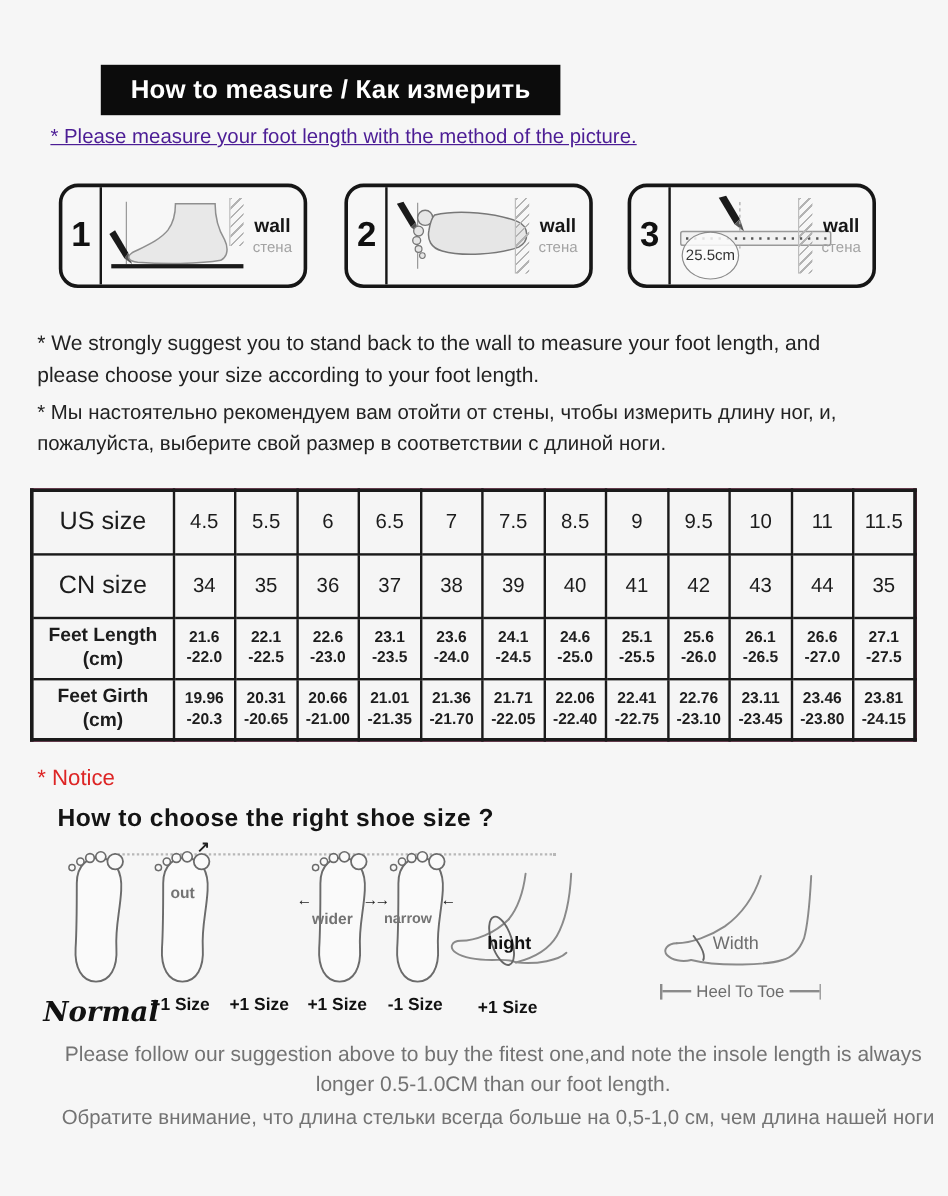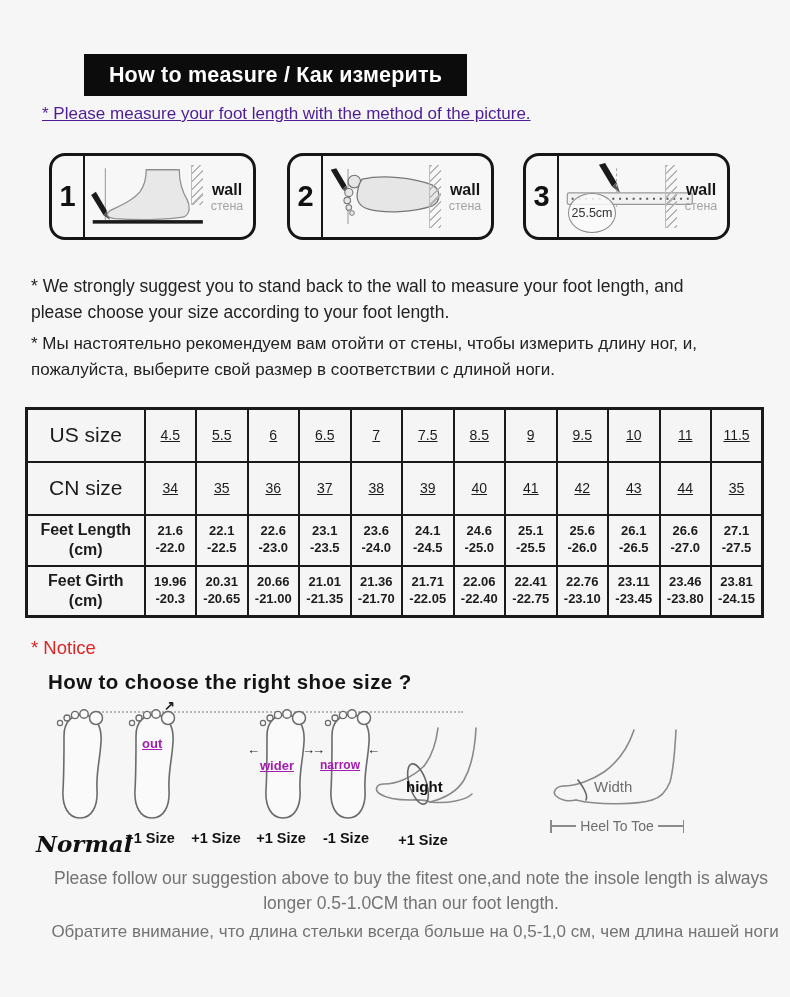--- a/index.html
+++ b/index.html
@@ -56,35 +56,35 @@
     border-collapse:collapse; table-layout:fixed; background:#be185d;
     border:3px solid #1a1a1a;
   }
   table.size-table col.c-label { width:118px; }
   table.size-table th, table.size-table td {
     border:2px solid #1a1a1a; text-align:center; vertical-align:middle;
     white-space:pre-line; color:#1c1c1c; background:#f5f5f5; font-weight:400; padding:0;
   }
   tr.big  { height:53px; }
   tr.big th { font-size:21px; }
-  tr.big td { font-size:14px;text-decoration:underline; }
+  tr.big td { font-size:17px; }
   tr.small { height:51px;margin-left:29px; }
   tr.small th { font-size:16px; font-weight:700; line-height:1.25; }
   tr.small td { font-size:13px; font-weight:600; line-height:1.3; }
 
   
   .notice { position:absolute; left:31px; top:637px; font-size:18.5px; color:#dd2525; font-weight:500; }
   .question { position:absolute; left:48px; top:670px; font-size:20.5px; font-weight:700; color:#141414; letter-spacing:.4px; }
 
   
   .guide { position:absolute; left:0; top:700px; width:790px; height:168px; }
   .dotline { position:absolute; left:95px; top:11px; width:368px; border-top:2px dotted #b8b8b8; }
   .fp { position:absolute; top:6px; width:64px; height:122px; }
   .fp svg { width:64px; height:118px; display:block; }
-  .shape-label { position:absolute; font-weight:700; font-size:13px; color:#a21caf;text-decoration:underline; }
+  .shape-label { position:absolute; font-weight:700; font-size:13px; color:#737373; }
   .arrow { position:absolute; font-size:13px; color:#222; font-weight:700; }
   .size-note { position:absolute; top:130px; width:90px; text-align:center; font-weight:700; font-size:14.5px; color:#111; }
   .size-note.script { font-family:"DejaVu Serif", serif; font-style:italic; font-weight:700; font-size:23px; }
   .sidefoot { position:absolute; }
   .sidefoot svg { display:block; }
   .hight-label { position:absolute; left:34px; top:52px; font-weight:700; font-size:15px; color:#111; }
   .width-label { position:absolute; left:46px; top:50px; font-size:15px; color:#6e6e6e; }
   .htt { position:absolute; left:550px; top:118px; width:134px; display:flex; align-items:center; color:#7a7a7a; }
   .htt .tick { width:1.5px; height:13px; background:#8b8b8b; }
   .htt .seg { flex:1; height:1.5px; background:#8b8b8b; }

